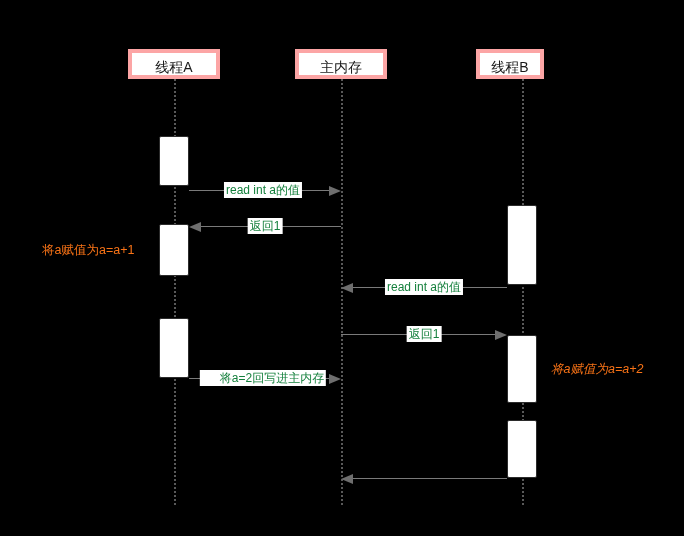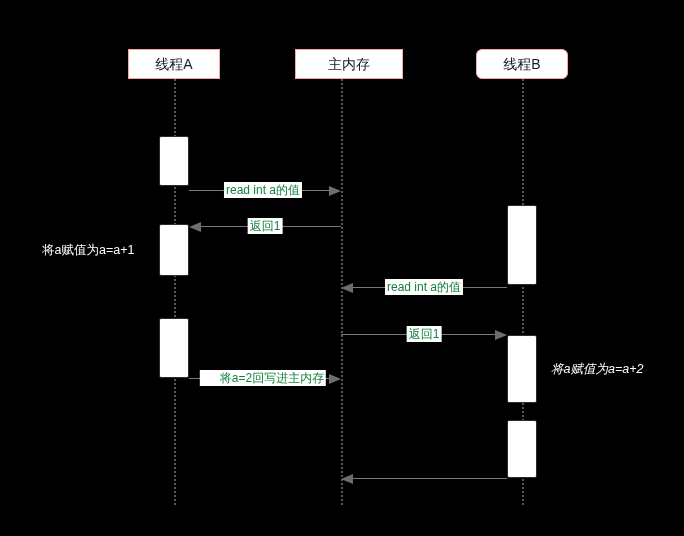--- a/index.html
+++ b/index.html
@@ -18,21 +18,21 @@
     width: 684px;
     height: 536px;
     background: #000000;
   }
 
   
   .actor-box {
     position: absolute;
     box-sizing: border-box;
     background: #ffffff;
-    border: 1px solid #fca5a5;
+    border: 4px solid #fca5a5;
     color: #1a1a1a;
     font-size: 14px;
     line-height: 28px;
     text-align: center;
     height: 30px;
     white-space: nowrap;
   }
 
   
   .lifeline {
@@ -82,39 +82,39 @@
     font-size: 12px;
     line-height: 14px;
     padding: 1px 2px;
     white-space: nowrap;
     transform: translate(-50%, -50%);
   }
 
   
   .note {
     position: absolute;
-    color: #ffffff;
+    color: #f97316;
     font-size: 12.5px;
     line-height: 15px;
     white-space: nowrap;
     transform: translateY(-50%);
   }
 </style>
 </head>
 <body>
 
 <div id="canvas">
 
   <div class="lifeline" style="left:174px; top:79px; height:426px;"></div>
   <div class="lifeline" style="left:341px; top:79px; height:426px;"></div>
   <div class="lifeline" style="left:522px; top:79px; height:426px;"></div>
 
   <div class="actor-box" style="left:128px; top:49px; width:92px;">线程A</div>
-  <div class="actor-box" style="left:295px; top:49px; width:108px;">主内存</div>
-  <div class="actor-box" style="left:476px; top:49px; width:92px;border-radius:6px;">线程B</div>
+  <div class="actor-box" style="left:295px; top:49px; width:92px;">主内存</div>
+  <div class="actor-box" style="left:476px; top:49px; width:68px;">线程B</div>
 
   <div class="activation" style="left:159px; top:136px; height:50px;"></div>
   <div class="activation" style="left:159px; top:224px; height:52px;"></div>
   <div class="activation" style="left:159px; top:318px; height:60px;"></div>
 
   <div class="activation" style="left:507px; top:205px; height:80px;"></div>
   <div class="activation" style="left:507px; top:335px; height:68px;"></div>
   <div class="activation" style="left:507px; top:420px; height:58px;"></div>
 
   <div class="msg" style="left:189px; top:190px; width:140px;">

